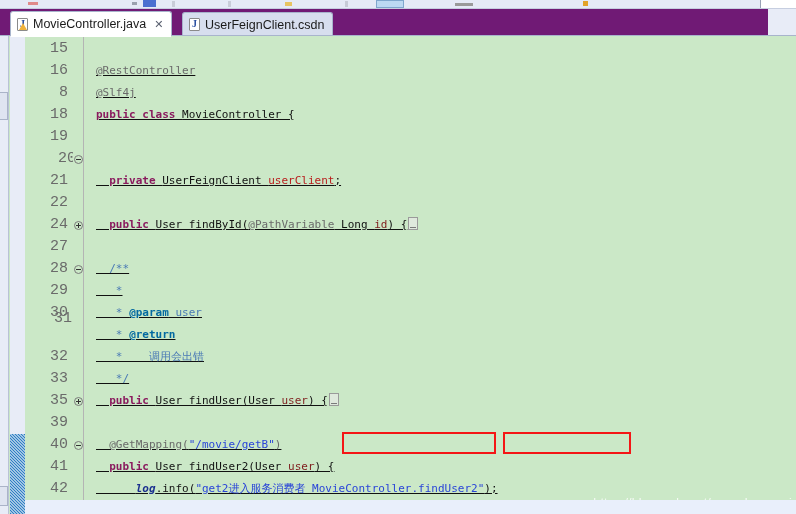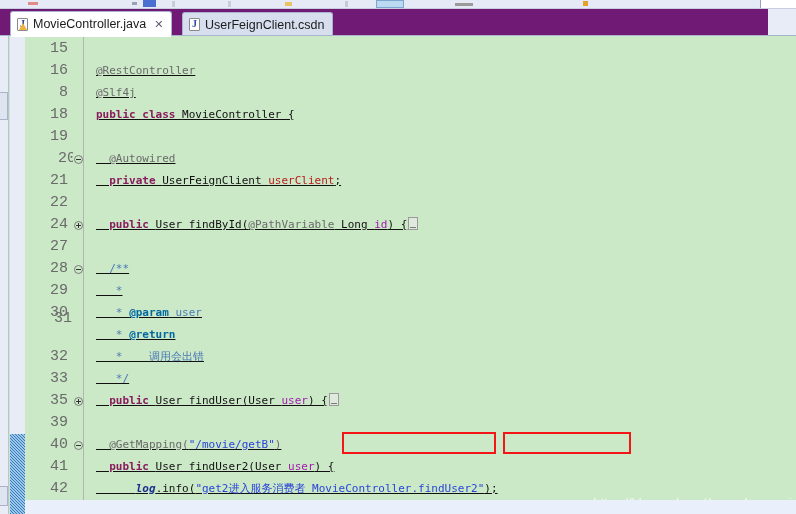--- a/index.html
+++ b/index.html
@@ -208,21 +208,21 @@
     color: #111111;
     text-decoration: underline;
   }
   .kw   { color: #8a1b5e; font-weight: bold; }
   .ann  { color: #6a6a6a; }
   .fld  { color: #b91c1c; }
   .str  { color: #2a45d8; }
   .cmt  { color: #4a7ab5; }
   .cmtk { color: #0369a1; font-weight: bold; }
   .typ  { color: #111111; }
-  .parm { color: #a21caf; }
+  .parm { color: #7f1d1d; }
   .stat { color: #111111; font-style: italic; font-weight: bold; color:#1a2f8f; }
 
   .collapsed {
     display: inline-block;
     width: 10px; height: 13px;
     border: 1px solid #9a9a9a;
     background: #dfe9dd;
     vertical-align: -2px;
     margin-left: 1px;
   }
@@ -329,21 +329,20 @@
         <div class="foldicon" style="top: 222px;"><i class=""></i></div>
         <div class="foldicon" style="top: 354px;"><i class="plus"></i></div>
         <div class="foldicon" style="top: 398px;"><i class=""></i></div>
       </div>
     <div class="codearea">
         <div class="code" style="top: 2px;"></div>
         <div class="code" style="top: 24px;"><span class="ann">@RestController</span></div>
         <div class="code" style="top: 46px;"><span class="ann">@Slf4j</span></div>
         <div class="code" style="top: 68px;"><span class="kw">public class </span><span class="typ">MovieController {</span></div>
         <div class="code" style="top: 90px;"></div>
-        <div class="code" style="top: 112px;"><span class="ann">  @Autowired</span></div>
         <div class="code" style="top: 134px;"><span class="kw">  private </span><span class="typ">UserFeignClient </span><span class="fld">userClient</span><span class="typ">;</span></div>
         <div class="code" style="top: 156px;"></div>
         <div class="code" style="top: 178px;"><span class="kw">  public </span><span class="typ">User findById(</span><span class="ann">@PathVariable</span><span class="typ"> Long </span><span class="parm">id</span><span class="typ">) {</span><span class="collapsed"></span></div>
         <div class="code" style="top: 200px;"></div>
         <div class="code" style="top: 222px;"><span class="cmt">  /**</span></div>
         <div class="code" style="top: 244px;"><span class="cmt">   *</span></div>
         <div class="code" style="top: 266px;"><span class="cmt">   * </span><span class="cmtk">@param</span><span class="cmt"> user</span></div>
         <div class="code" style="top: 288px;"><span class="cmt">   * </span><span class="cmtk">@return</span></div>
         <div class="code" style="top: 310px;"><span class="cmt">   *    调用会出错</span></div>
         <div class="code" style="top: 332px;"><span class="cmt">   */</span></div>

